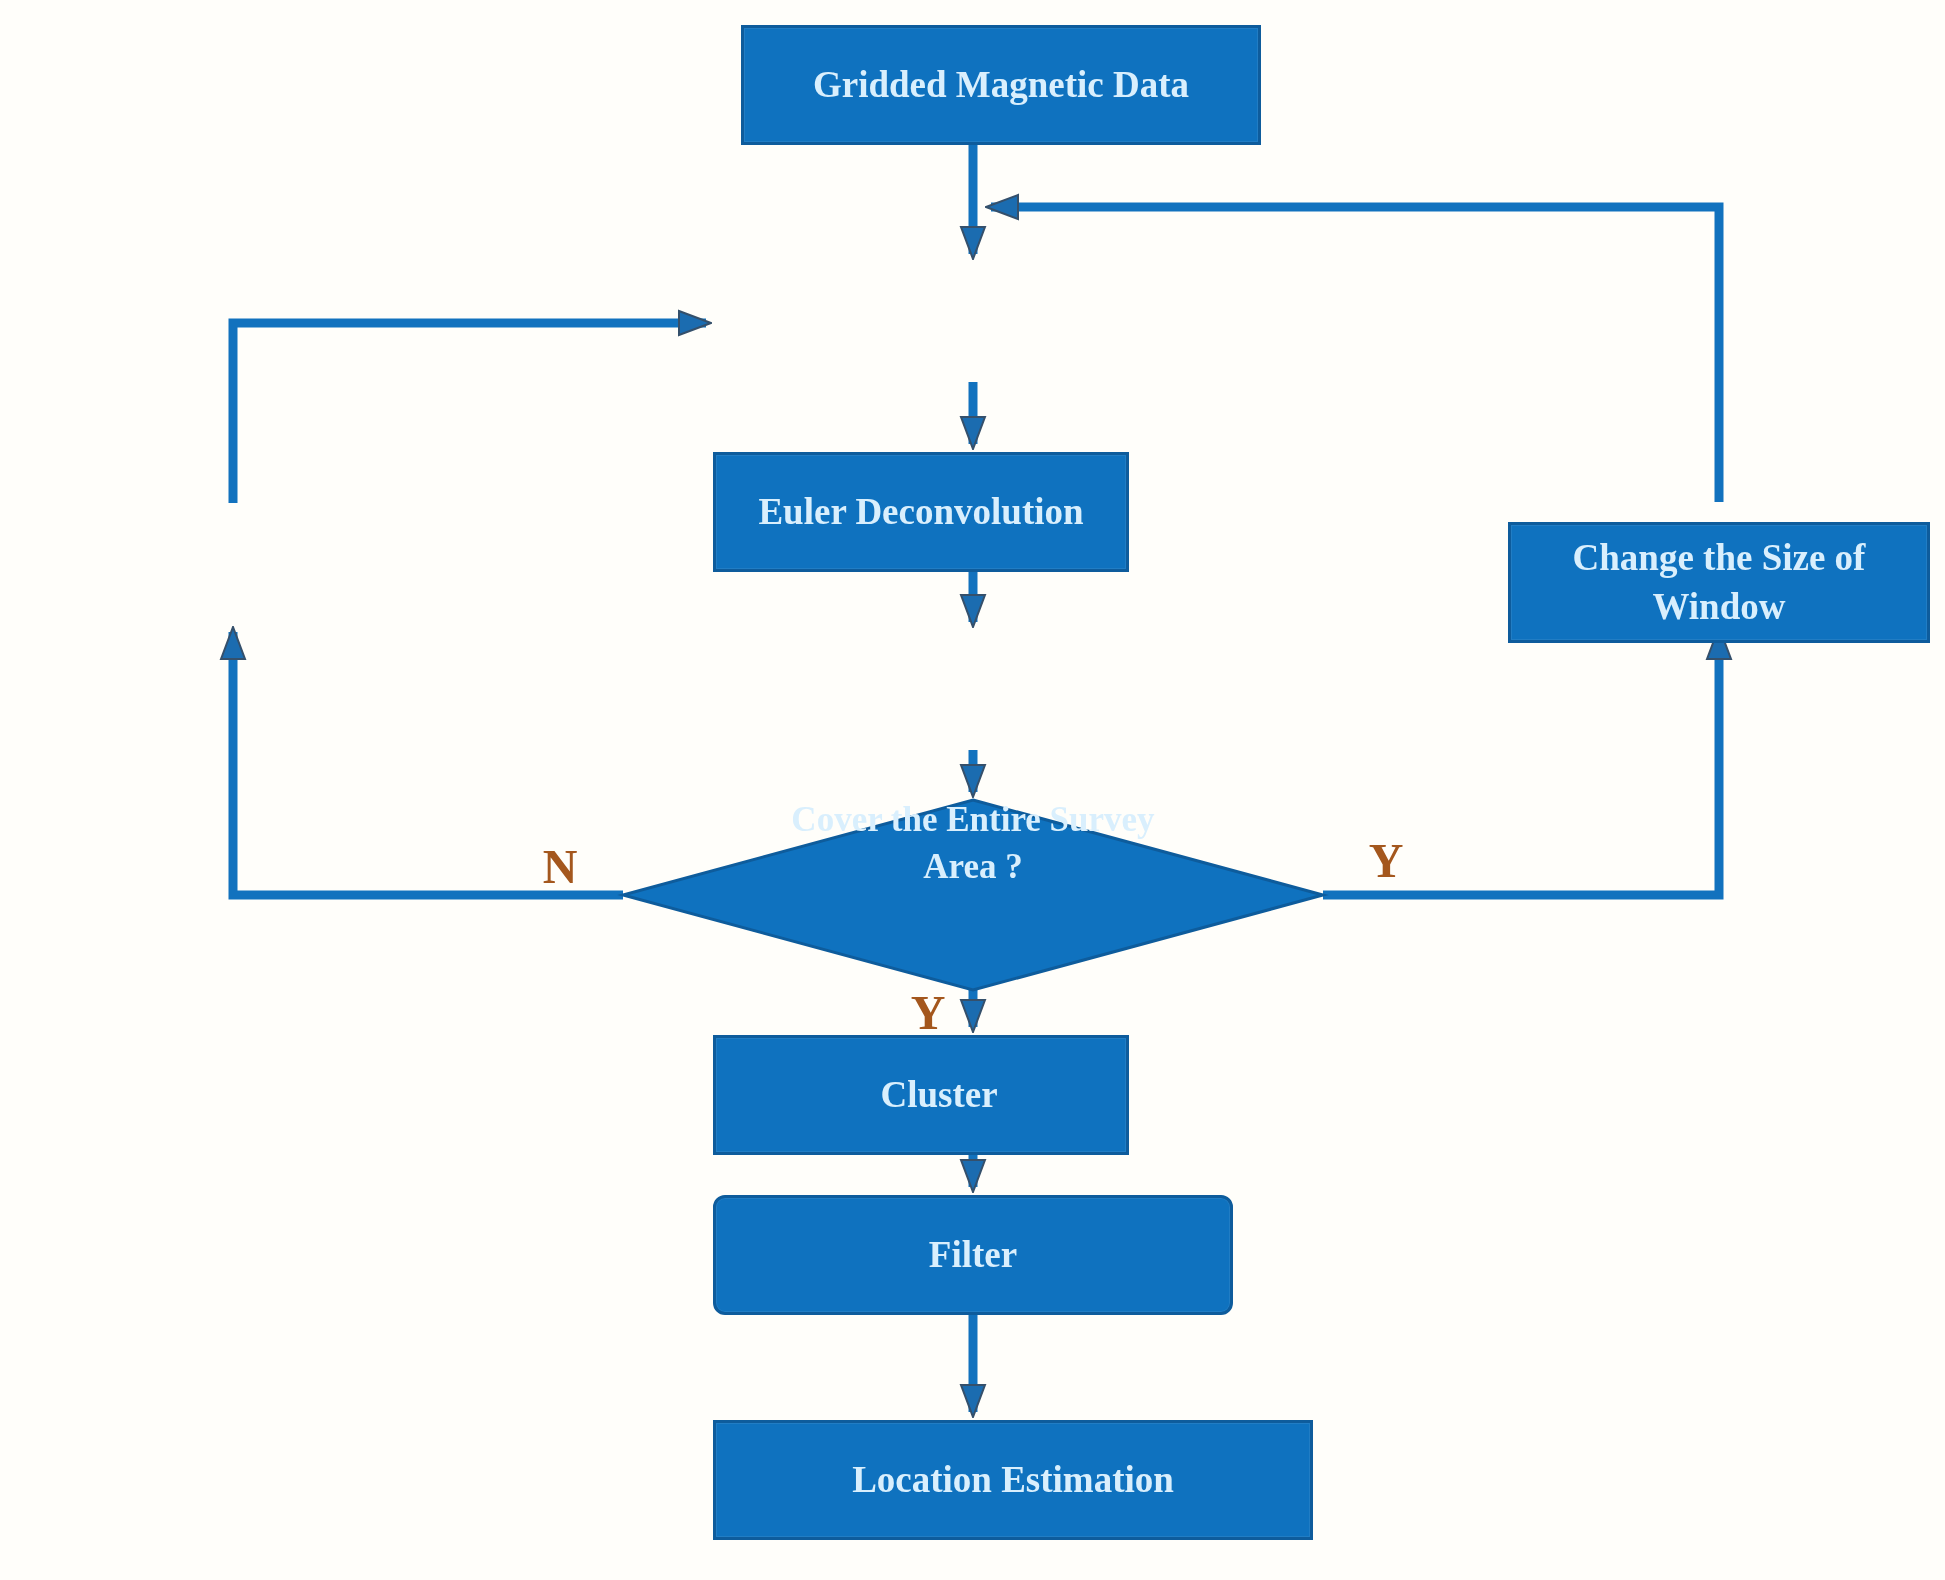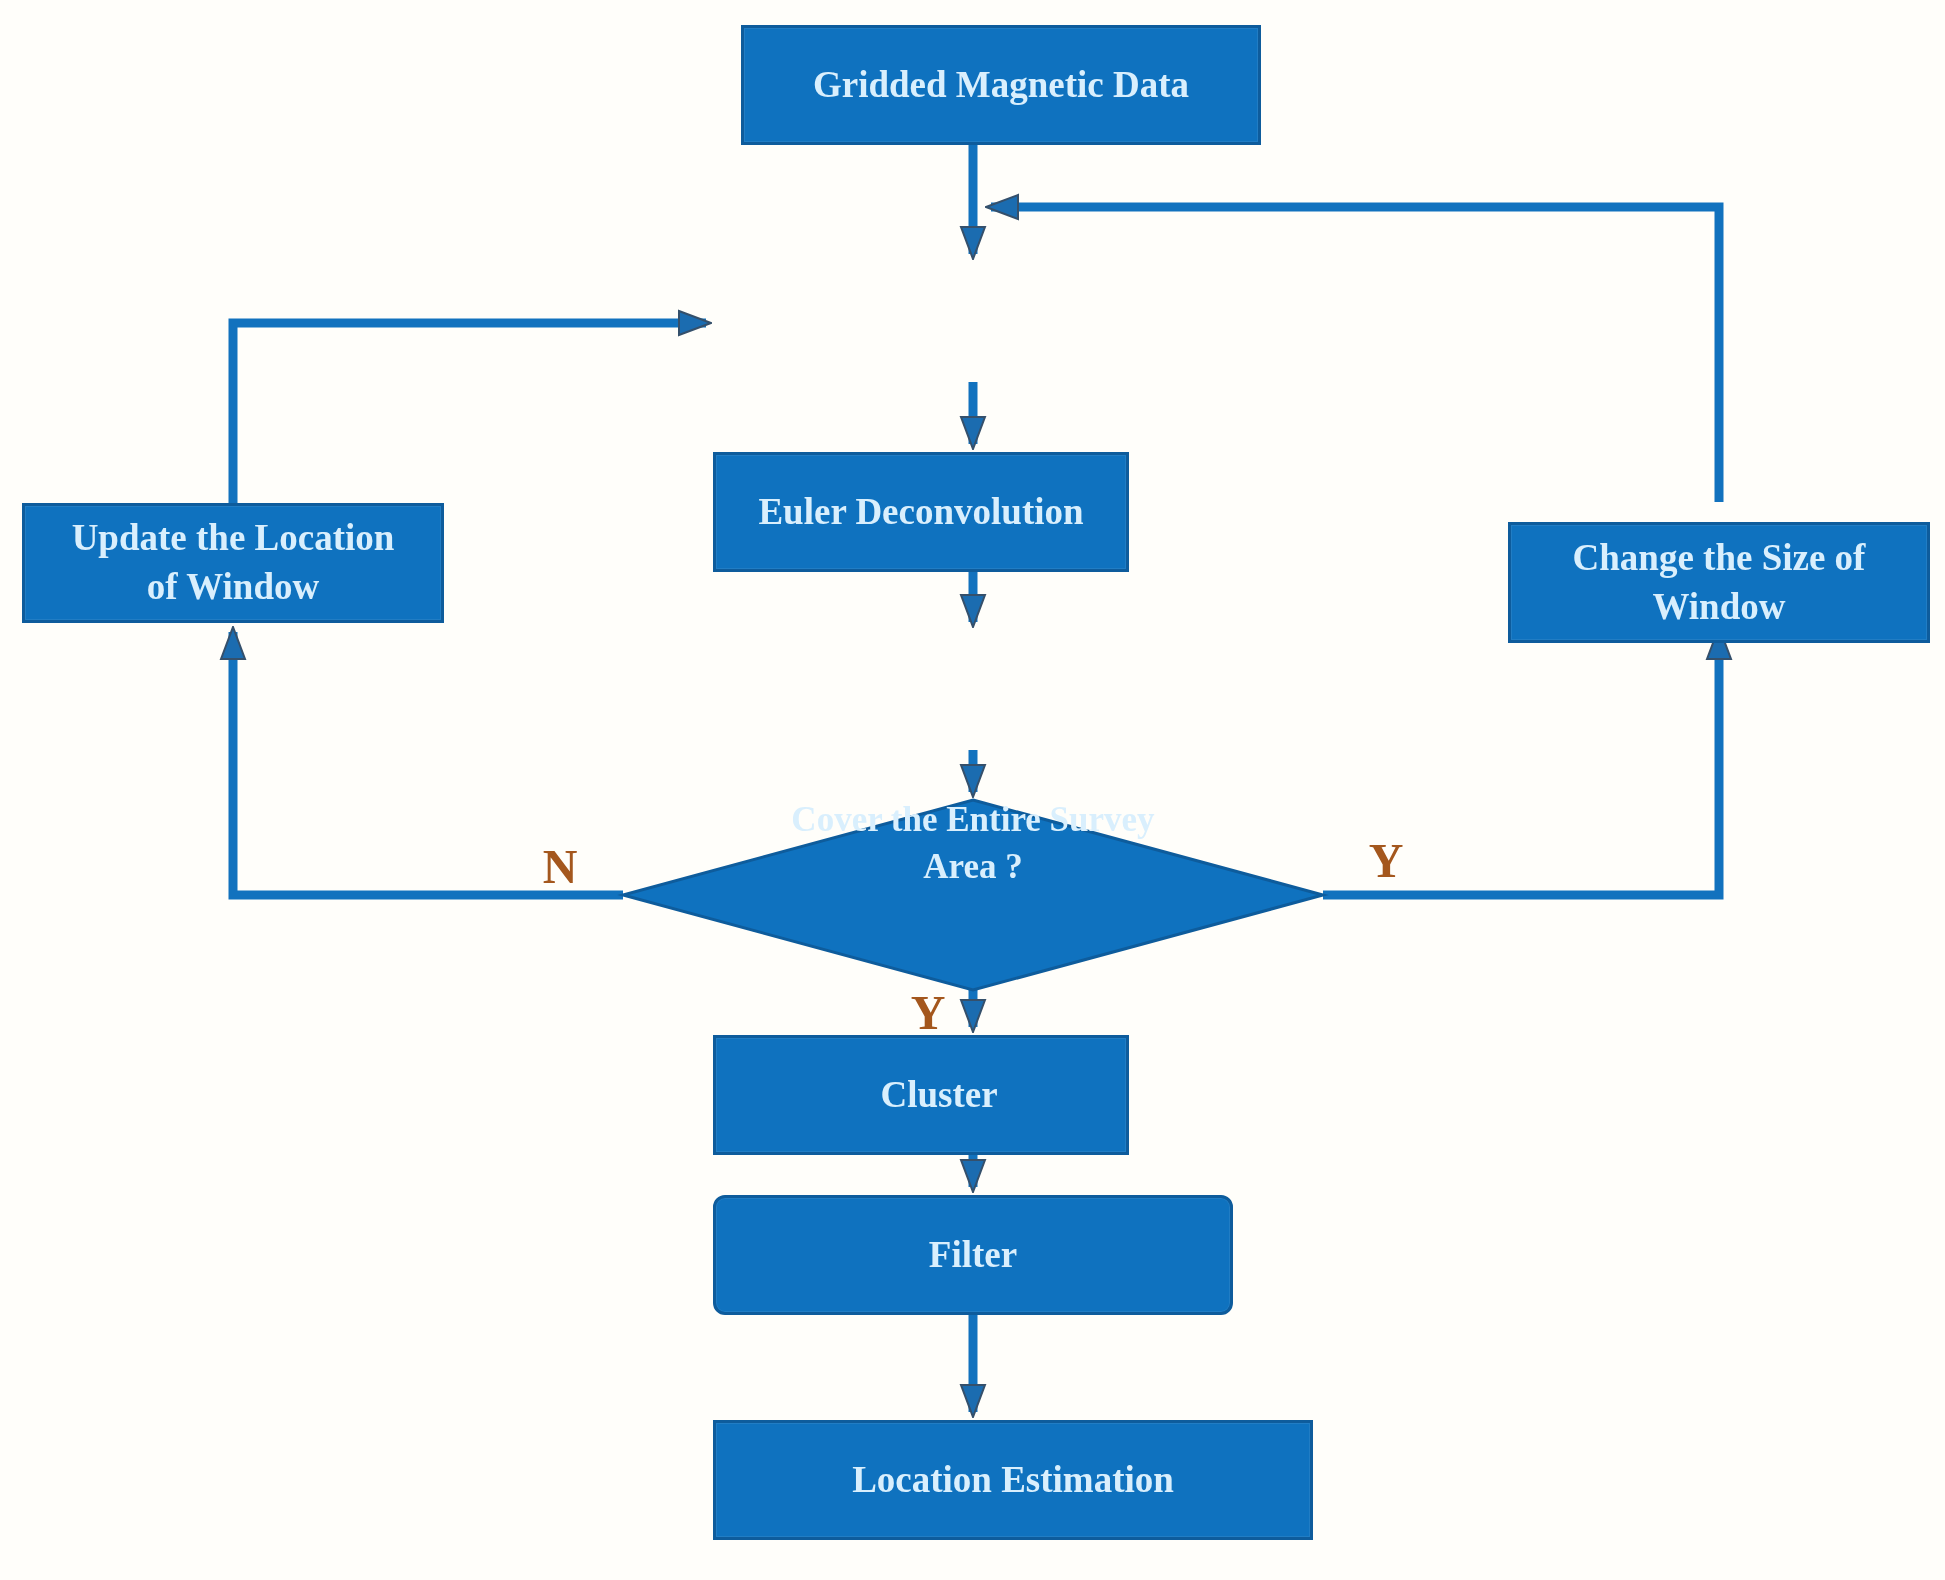--- a/index.html
+++ b/index.html
@@ -92,24 +92,20 @@
   <div class="node" style="left:713px; top:25px; width:520px; height:120px;margin-left:28px;">
     <span class="ln">Gridded Magnetic Data</span>
   </div>
 
 
   <div class="node" style="left:713px; top:452px; width:416px; height:120px;text-align:right;">
     <span class="ln">Euler Deconvolution</span>
   </div>
 
 
-  <div class="node" style="left:22px; top:503px; width:422px; height:120px;">
-    <span class="ln">Update the Location</span>
-    <span class="ln">of Window</span>
-  </div>
 
   <div class="node" style="left:1508px; top:502px; width:422px; height:121px;margin-top:20px;">
     <span class="ln">Change the Size of</span>
     <span class="ln">Window</span>
   </div>
 
   <div class="node" style="left:713px; top:1035px; width:416px; height:120px;padding-left:36px;">
     <span class="ln">Cluster</span>
   </div>
 

